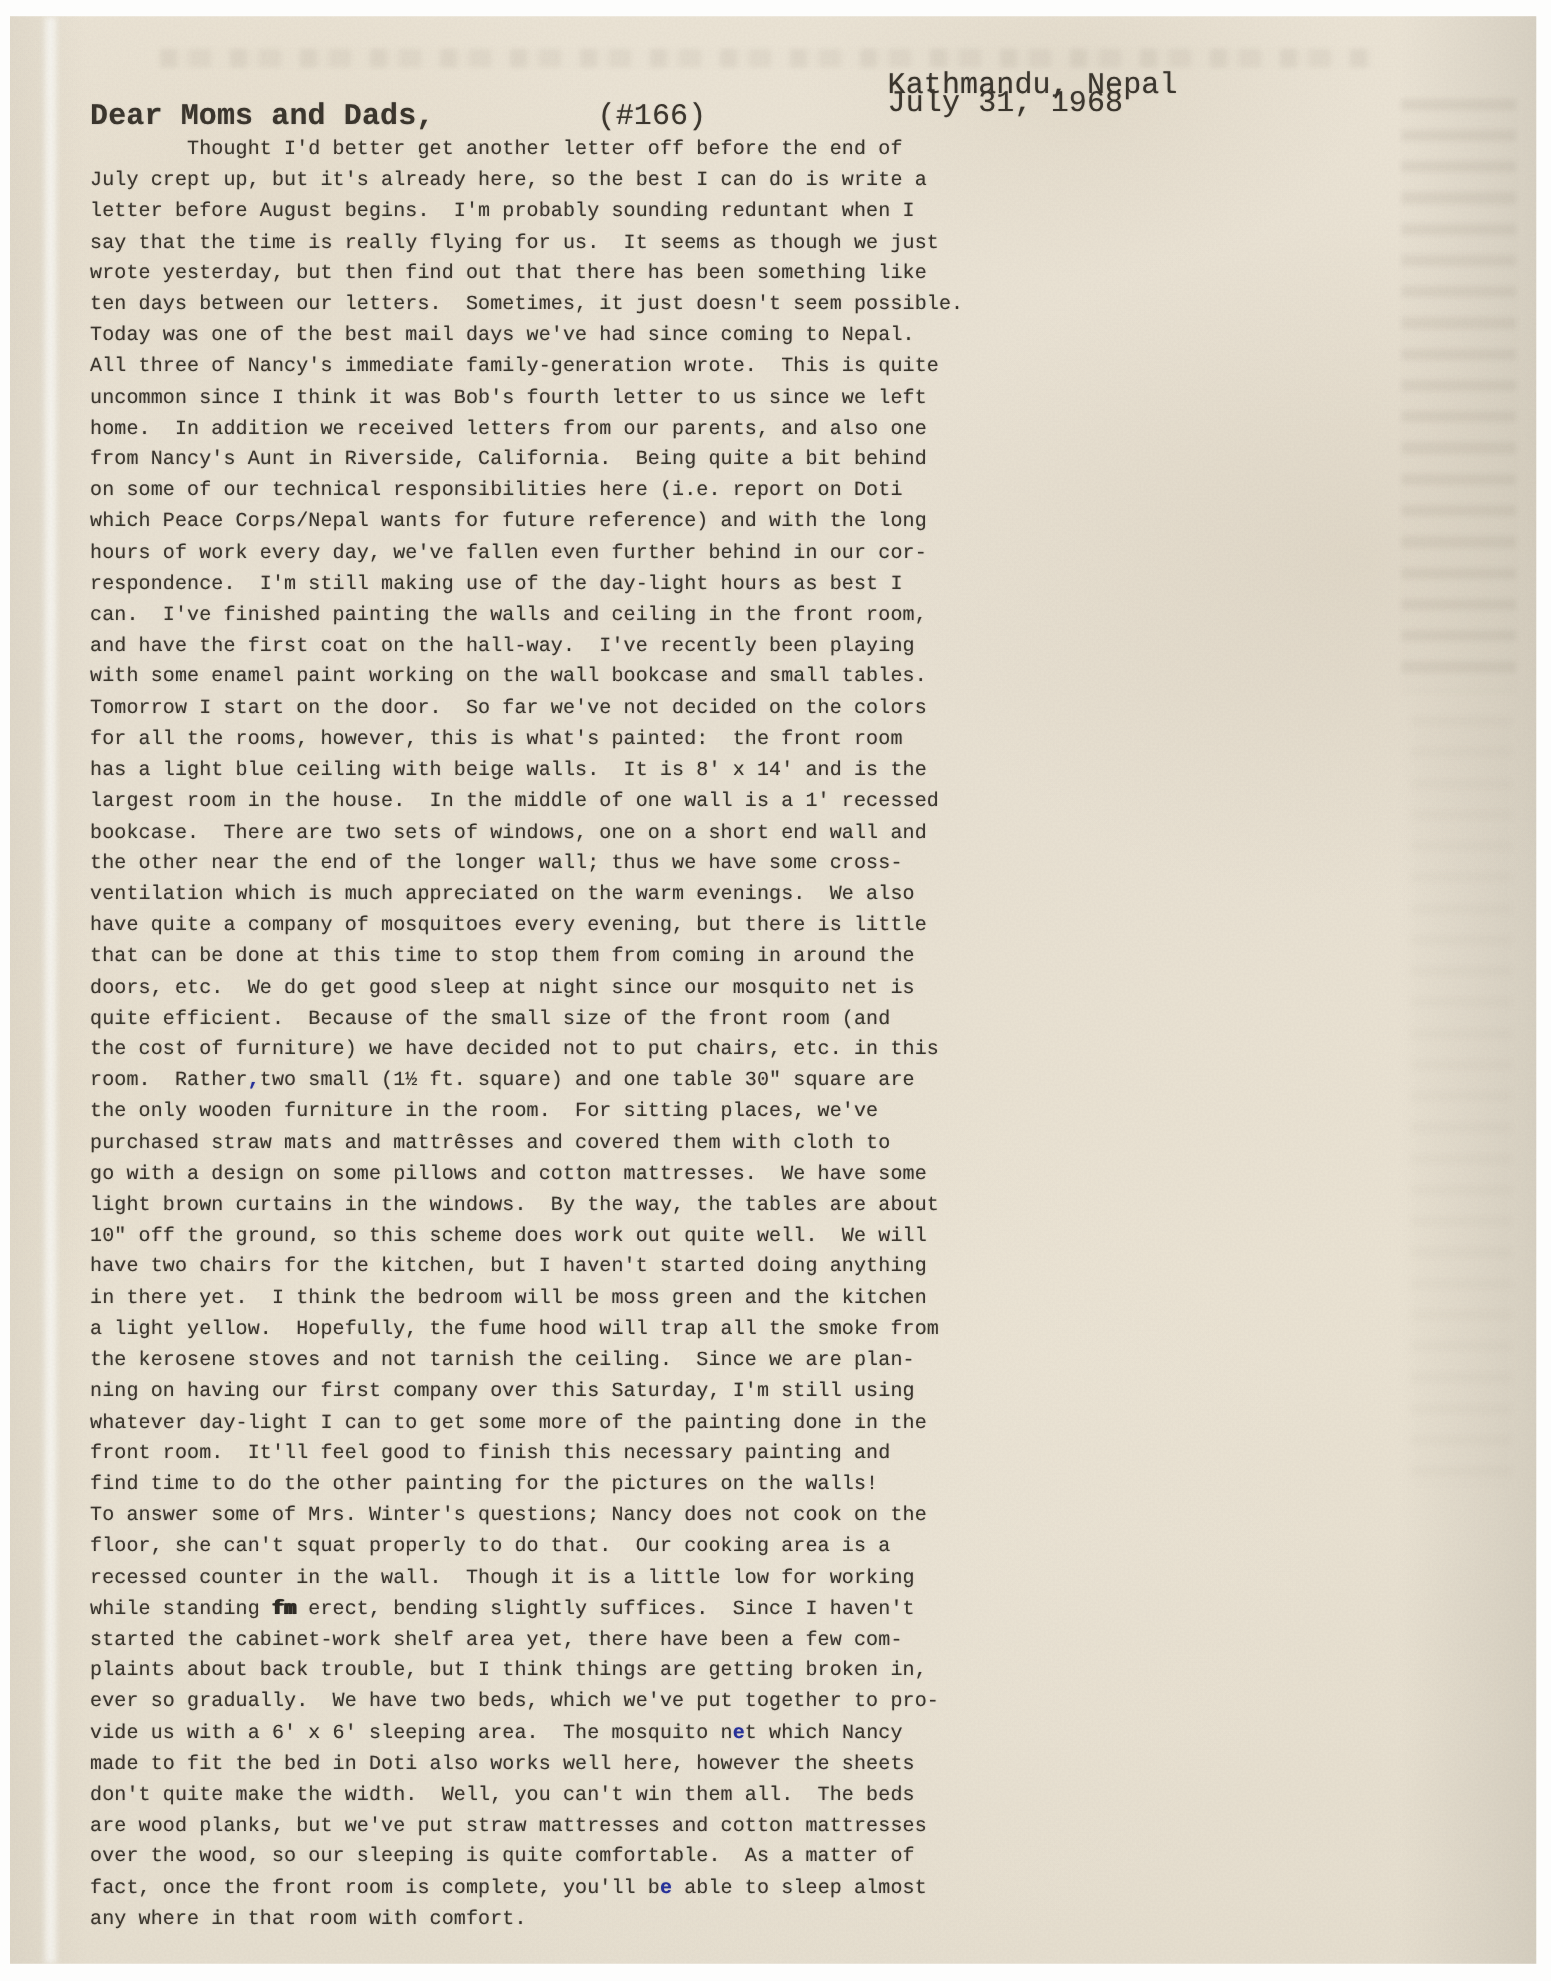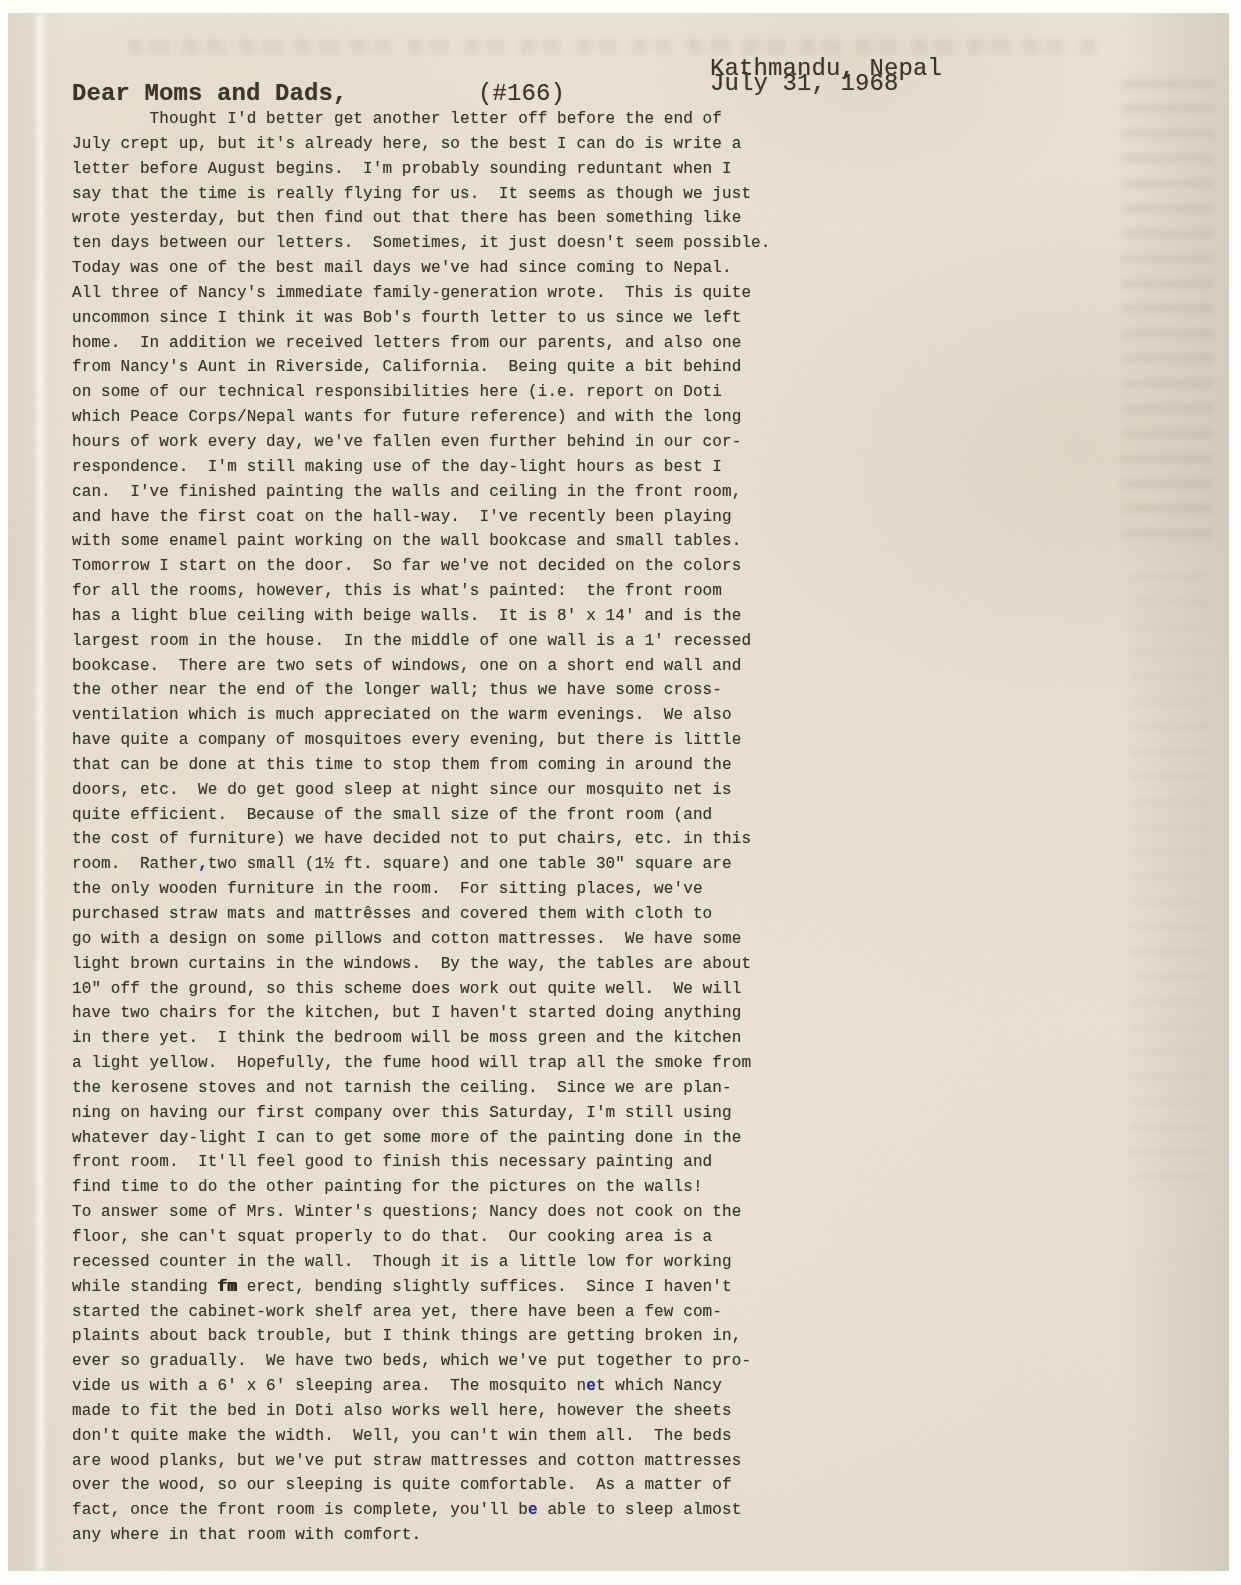--- a/index.html
+++ b/index.html
@@ -77,21 +77,21 @@
     text-shadow: 0 0 1px rgba(59,54,46,0.45);
     white-space: pre;
   }
   .tl { height: 24.85px; }
   .ink-blue {
     color: var(--blue-ink, #26309b);
     font-weight: bold;
     text-shadow: 0 0 1px rgba(38,48,155,0.5);
   }
   .overstrike {
-    font-weight: normal;
+    font-weight: bold;
     color: #2e2a24;
     text-shadow: 1px 0 0 #2e2a24, -0.5px 0 0 #2e2a24, 0 0 1px rgba(46,42,36,0.6);
   }
   .noise {
     position: absolute; inset: 0; width: 100%; height: 100%;
     mix-blend-mode: multiply; opacity: 0.55; pointer-events: none;
   }
 </style>
 </head>
 <body>

